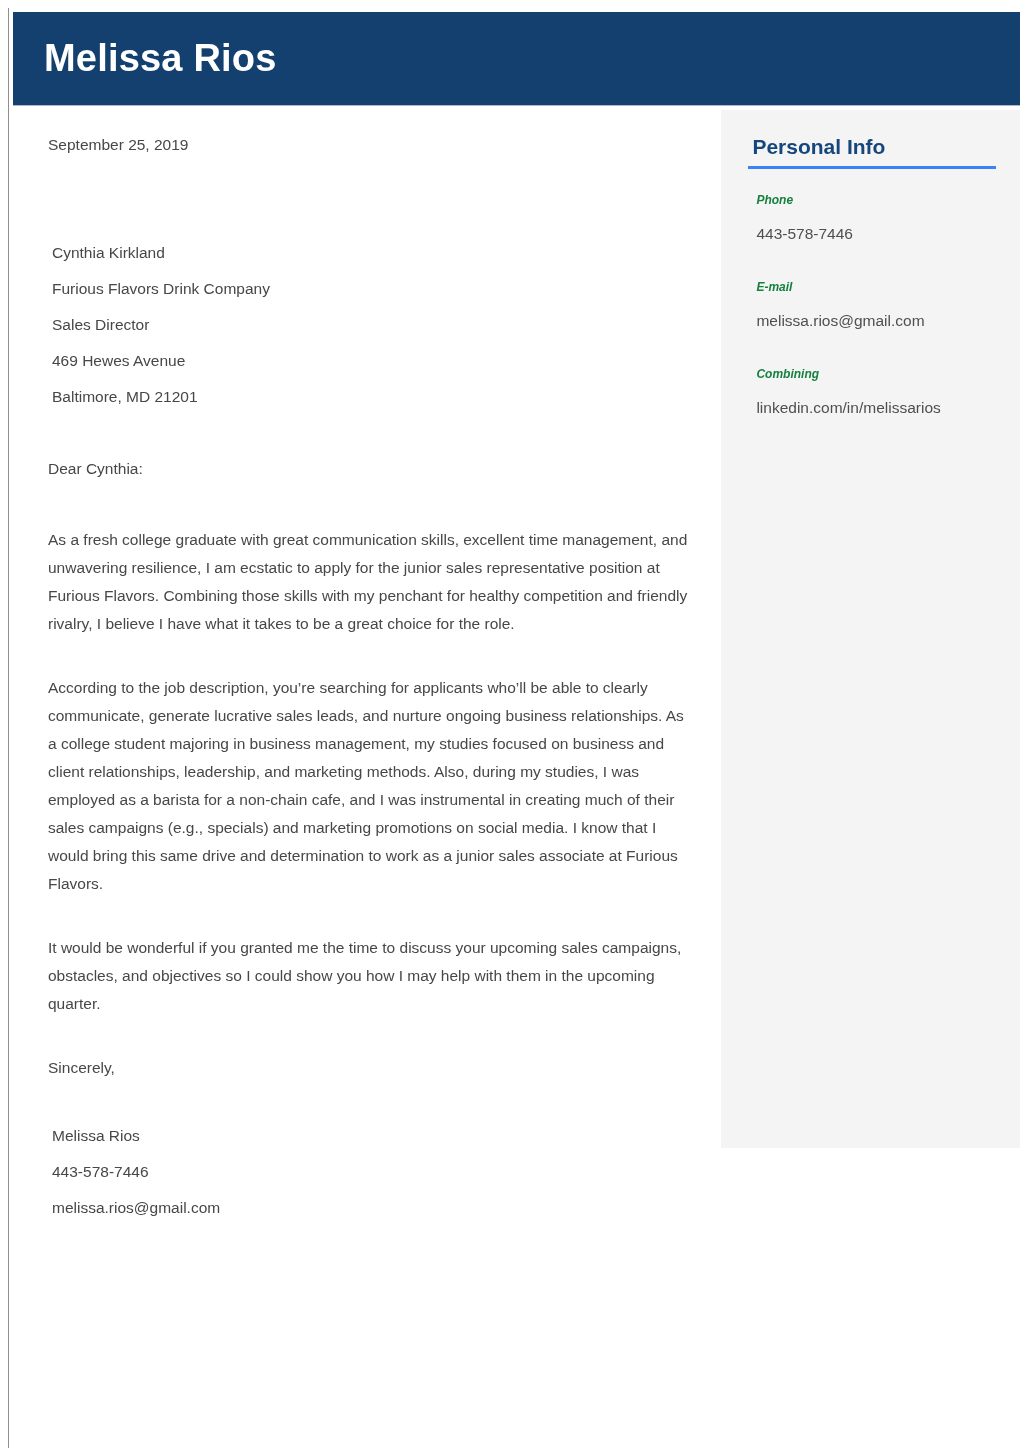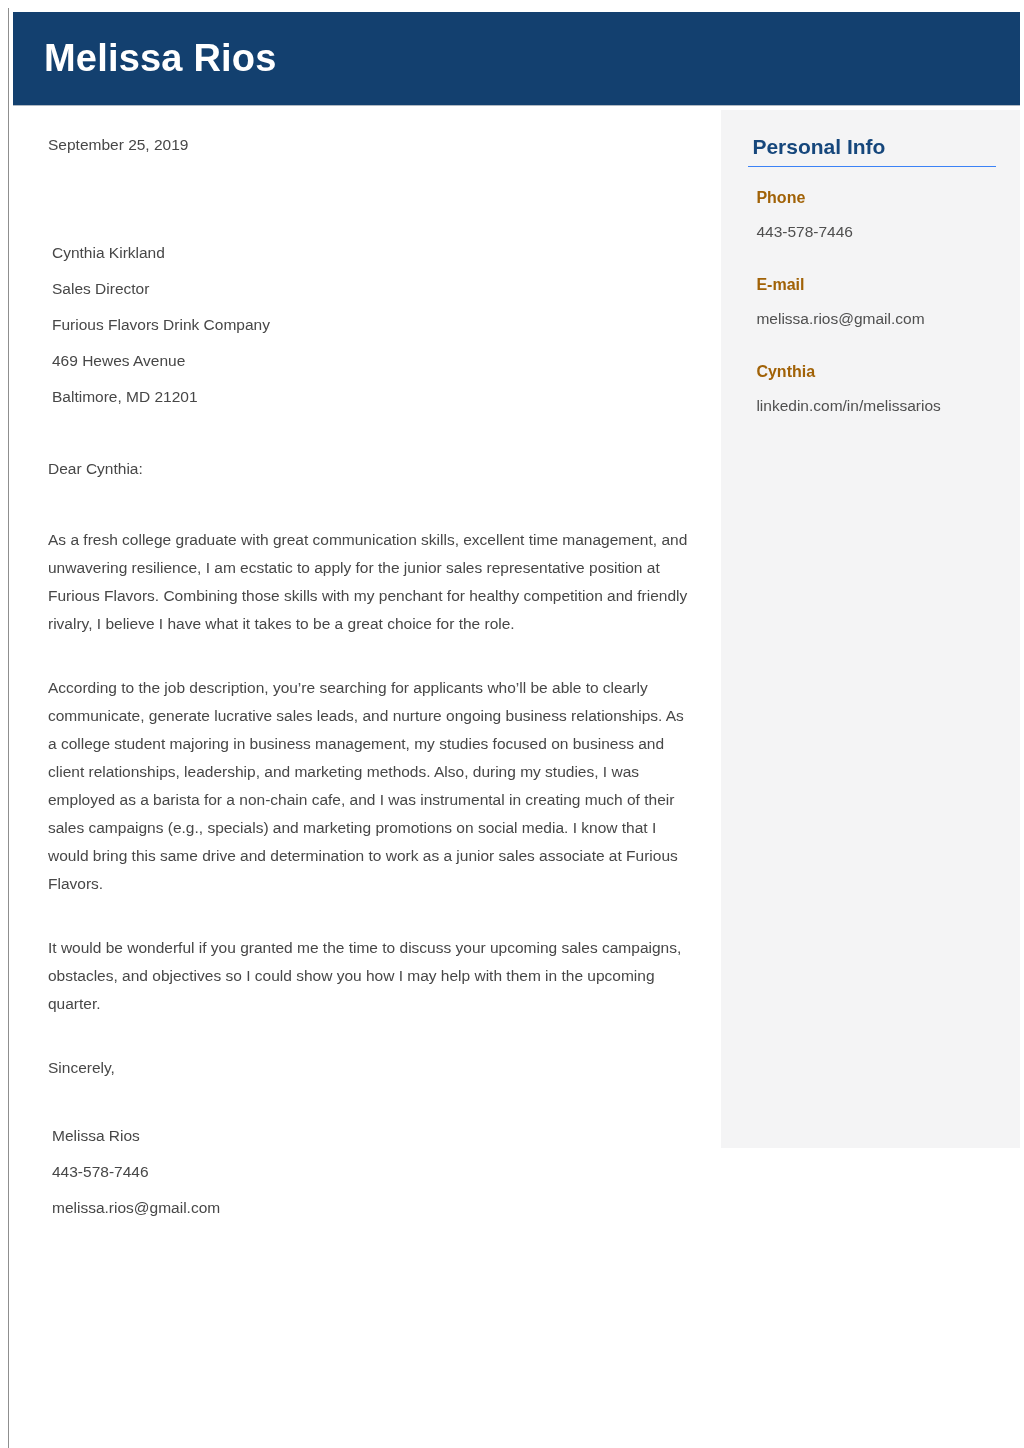--- a/index.html
+++ b/index.html
@@ -56,29 +56,30 @@
     width: 305px;
     background: #f4f4f5;
     padding: 20px 26px 0 27px;
   }
   .sidebar-title {
     color: #16477c;
     font-size: 21px;
     font-weight: bold;
     line-height: 26px;
     padding-bottom: 6px;
-    border-bottom: 1px solid #3b82f6;
+    border-bottom: 3px solid #3b82f6;
     margin-bottom: 10px;
   }
   .info-item { margin-bottom: 11px; }
   .info-label {
-    font-size: 16px;
+    font-size: 12px;
     font-weight: bold;
-    color: #a16207;
+    color: #15803d;
     line-height: 26px;
+    font-style: italic;
   }
   .info-value {
     font-size: 15.5px;
     color: #4f4f4f;
     line-height: 26px;
   }
 </style>
 </head>
 <body>
 
@@ -89,22 +90,22 @@
   </div>
 
   <div class="content">
 
     <div class="main">
 
       <p class="date-line">September 25, 2019</p>
 
       <div class="recipient">
         <div class="line">Cynthia Kirkland</div>
+        <div class="line">Furious Flavors Drink Company</div>
         <div class="line">Sales Director</div>
-        <div class="line">Furious Flavors Drink Company</div>
         <div class="line">469 Hewes Avenue</div>
         <div class="line">Baltimore, MD 21201</div>
       </div>
 
       <p class="salutation">Dear Cynthia:</p>
 
       <p class="para">As a fresh college graduate with great communication skills, excellent time management, and unwavering resilience, I am ecstatic to apply for the junior sales representative position at Furious Flavors. Combining those skills with my penchant for healthy competition and friendly rivalry, I believe I have what it takes to be a great choice for the role.</p>
       <p class="para">According to the job description, you’re searching for applicants who’ll be able to clearly communicate, generate lucrative sales leads, and nurture ongoing business relationships. As a college student majoring in business management, my studies focused on business and client relationships, leadership, and marketing methods. Also, during my studies, I was employed as a barista for a non-chain cafe, and I was instrumental in creating much of their sales campaigns (e.g., specials) and marketing promotions on social media. I know that I would bring this same drive and determination to work as a junior sales associate at Furious Flavors.</p>
       <p class="para">It would be wonderful if you granted me the time to discuss your upcoming sales campaigns, obstacles, and objectives so I could show you how I may help with them in the upcoming quarter.</p>
 
@@ -125,19 +126,19 @@
         <div class="info-label">Phone</div>
         <div class="info-value">443-578-7446</div>
       </div>
 
       <div class="info-item">
         <div class="info-label">E-mail</div>
         <div class="info-value">melissa.rios@gmail.com</div>
       </div>
 
       <div class="info-item">
-        <div class="info-label">Cynthia</div>
+        <div class="info-label">Combining</div>
         <div class="info-value">linkedin.com/in/melissarios</div>
       </div>
     </div>
 
   </div>
 </div>
 
 </body></html>

